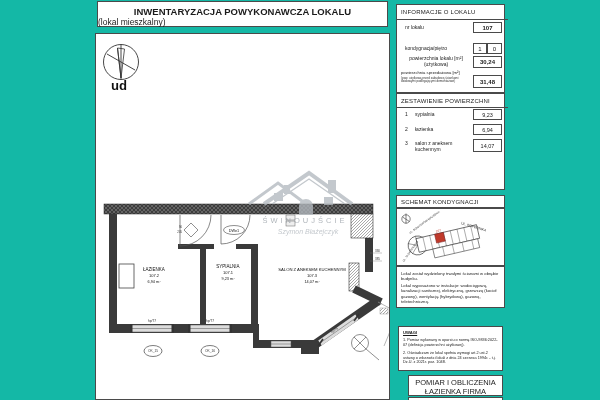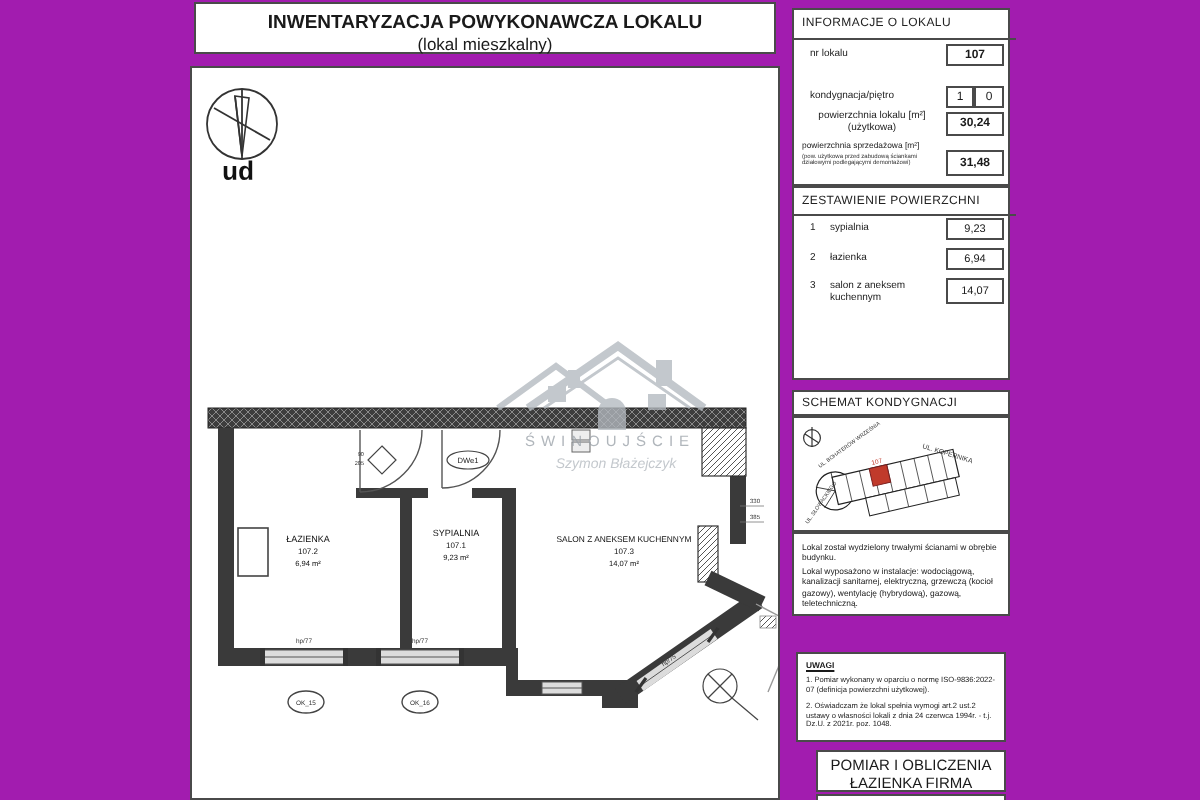--- a/index.html
+++ b/index.html
@@ -1,37 +1,37 @@
 <!DOCTYPE html>
 <html><head>
 <meta charset="utf-8">
 <style>
   html,body{margin:0;padding:0;background:#e8e8e8;}
-  #page{position:relative;width:600px;height:400px;background:#a21caf;overflow:hidden;
+  #page{position:relative;width:600px;height:400px;background:#14b8a6;overflow:hidden;
         font-family:"Liberation Sans",sans-serif;color:#1a1a1a;}
   .abs{position:absolute;}
   .box{position:absolute;border:1px solid #4a4a4a;background:#fff;box-sizing:border-box;}
   .hdr{font-size:6px;letter-spacing:.2px;padding-left:4px;display:flex;align-items:center;color:#222;}
   .lbl{position:absolute;font-size:5px;color:#222;line-height:1.1;}
   .tiny{position:absolute;font-size:3px;color:#333;line-height:1.15;}
   .val{position:absolute;border:1px solid #4a4a4a;background:#fff;font-weight:bold;font-size:6px;
        display:flex;align-items:center;justify-content:center;box-sizing:border-box;}
   .valsm{font-size:5.5px;}
   .para{position:absolute;font-size:4.2px;line-height:1.25;color:#222;}
   .note{position:absolute;font-size:3.8px;line-height:1.2;color:#222;}
   svg text{font-family:"Liberation Sans",sans-serif;}
 </style>
 </head>
 <body>
 
 <div id="page">
 
   <div class="box" style="left:97px;top:1px;width:291px;height:26px;">
     <div class="abs" style="left:0;top:4px;width:100%;text-align:center;font-size:9.5px;font-weight:600;">INWENTARYZACJA POWYKONAWCZA LOKALU</div>
-    <div class="abs" style="left:0;top:15px;width:100%;text-align:center;font-size:8.5px;">(lokal mieszkalny)</div>
+    <div class="abs" style="left:0;top:15px;width:100%;font-size:8.5px;">(lokal mieszkalny)</div>
   </div>
 
   <div class="box" style="left:95px;top:33px;width:295px;height:367px;">
     <svg width="293" height="365" viewBox="0 0 293 365">
       <defs>
         <pattern id="xh" width="4" height="4" patternUnits="userSpaceOnUse">
           <rect width="4" height="4" fill="#3d3d3d"></rect>
           <path d="M0 4 L4 0 M0 0 L4 4" stroke="#8a8a8a" stroke-width="0.5"></path>
         </pattern>
         <pattern id="dh" width="3" height="3" patternUnits="userSpaceOnUse">

